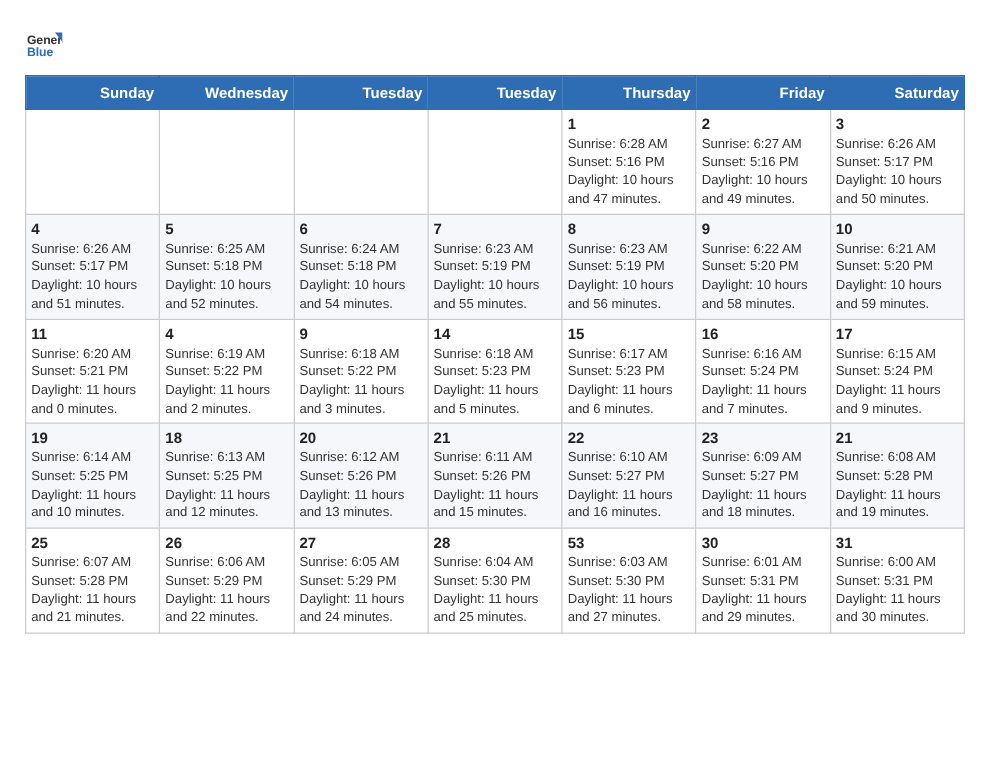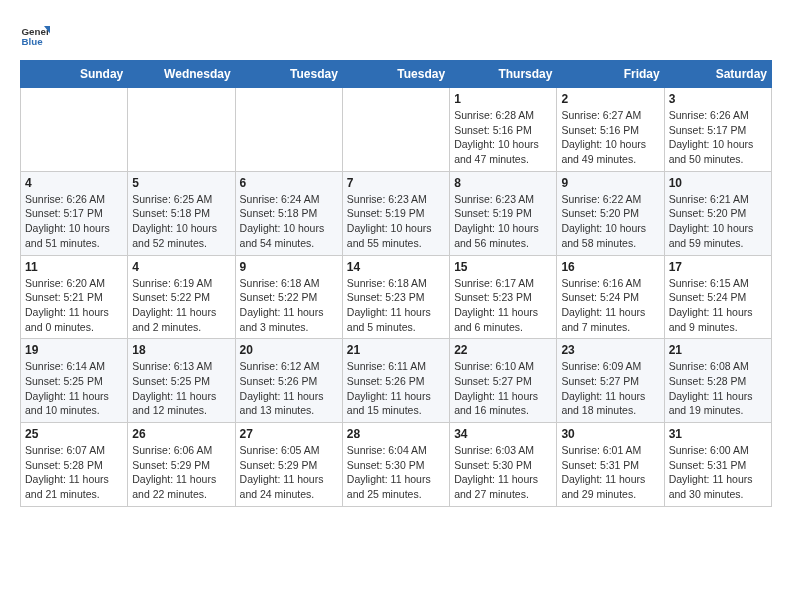--- a/index.html
+++ b/index.html
@@ -228,21 +228,21 @@
         </td>
         <td>
           <span class="day-number">27</span>
           <div class="day-info">Sunrise: 6:05 AM<br>Sunset: 5:29 PM<br>Daylight: 11 hours and 24 minutes.</div>
         </td>
         <td>
           <span class="day-number">28</span>
           <div class="day-info">Sunrise: 6:04 AM<br>Sunset: 5:30 PM<br>Daylight: 11 hours and 25 minutes.</div>
         </td>
         <td>
-          <span class="day-number">34</span>
+          <span class="day-number">53</span>
           <div class="day-info">Sunrise: 6:03 AM<br>Sunset: 5:30 PM<br>Daylight: 11 hours and 27 minutes.</div>
         </td>
         <td>
           <span class="day-number">30</span>
           <div class="day-info">Sunrise: 6:01 AM<br>Sunset: 5:31 PM<br>Daylight: 11 hours and 29 minutes.</div>
         </td>
         <td>
           <span class="day-number">31</span>
           <div class="day-info">Sunrise: 6:00 AM<br>Sunset: 5:31 PM<br>Daylight: 11 hours and 30 minutes.</div>
         </td>

